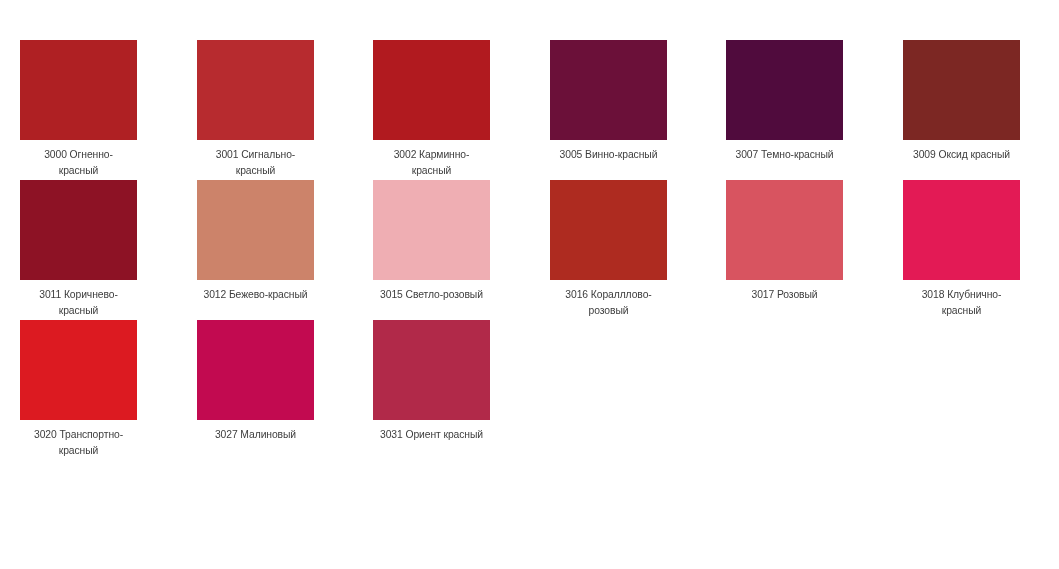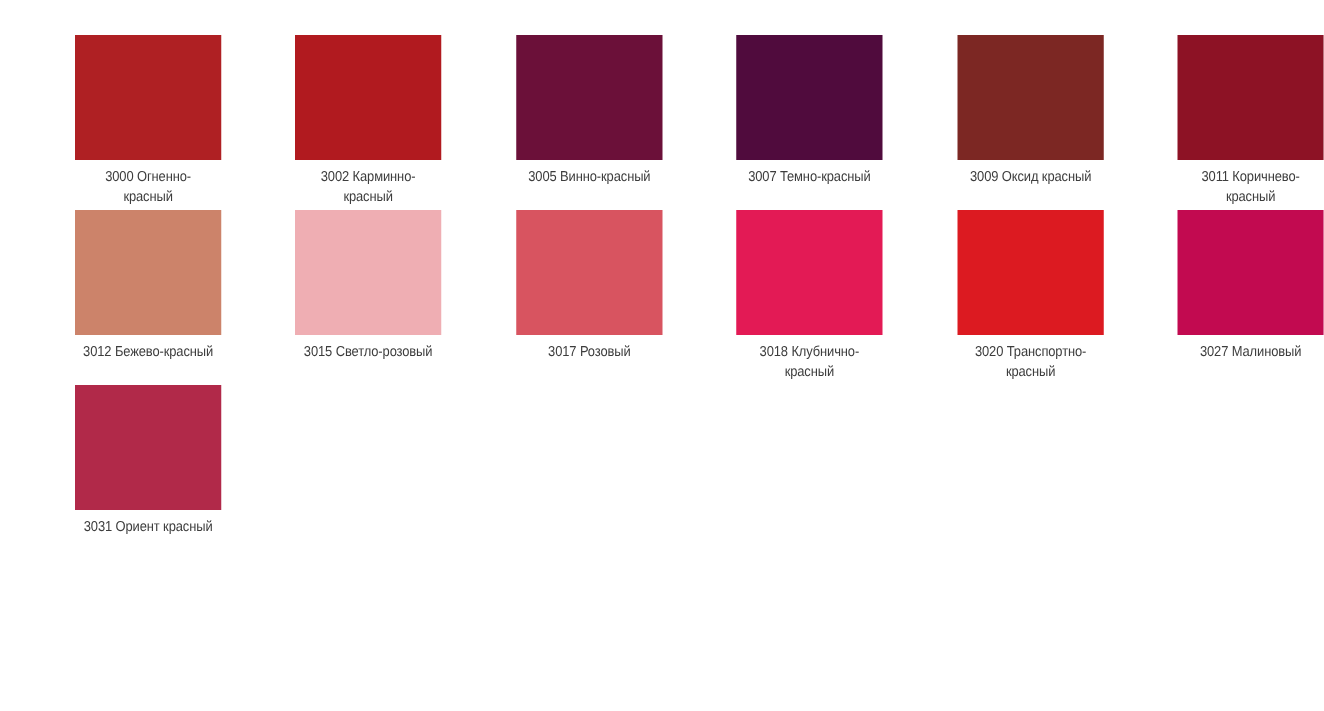--- a/index.html
+++ b/index.html
@@ -20,24 +20,25 @@
     grid-template-columns: repeat(6, 176.5px);
     grid-auto-rows: 140px;
     width: 1059px;
     box-sizing: border-box;
   }
 
   .swatch-cell {
     position: relative;
     display: flex;
     flex-direction: column;
-    align-items: flex-end;
+    align-items: flex-start;
     box-sizing: border-box;
     padding-left: 20px;
     padding-top: 28px;
+    margin-top: 12px;
   }
 
   .swatch-chip {
     width: 117px;
     height: 100px;
     display: block;
     flex: 0 0 auto;
   }
 
   .swatch-label {
@@ -61,20 +62,24 @@
 </style>
 </head>
 <body style="background: rgb(255, 255, 255);">
 
 <div class="palette-grid" id="grid">
     <div class="swatch-cell">
       <div class="swatch-chip" style="background-color: rgb(175, 32, 35);"></div>
       <div class="swatch-label" style="color: rgb(61, 61, 61);">3000 Огненно-красный</div>
     </div>
     <div class="swatch-cell">
+      <div class="swatch-chip" style="background-color: rgb(183, 43, 47);"></div>
+      <div class="swatch-label" style="color: rgb(61, 61, 61);">3001 Сигнально-красный</div>
+    </div>
+    <div class="swatch-cell">
       <div class="swatch-chip" style="background-color: rgb(177, 26, 31);"></div>
       <div class="swatch-label" style="color: rgb(61, 61, 61);">3002 Карминно-красный</div>
     </div>
     <div class="swatch-cell">
       <div class="swatch-chip" style="background-color: rgb(107, 16, 57);"></div>
       <div class="swatch-label" style="color: rgb(61, 61, 61);">3005 Винно-красный</div>
     </div>
     <div class="swatch-cell">
       <div class="swatch-chip" style="background-color: rgb(80, 11, 61);"></div>
       <div class="swatch-label" style="color: rgb(61, 61, 61);">3007 Темно-красный</div>
@@ -89,20 +94,24 @@
     </div>
     <div class="swatch-cell">
       <div class="swatch-chip" style="background-color: rgb(204, 131, 106);"></div>
       <div class="swatch-label" style="color: rgb(61, 61, 61);">3012 Бежево-красный</div>
     </div>
     <div class="swatch-cell">
       <div class="swatch-chip" style="background-color: rgb(239, 174, 179);"></div>
       <div class="swatch-label" style="color: rgb(61, 61, 61);">3015 Светло-розовый</div>
     </div>
     <div class="swatch-cell">
+      <div class="swatch-chip" style="background-color: rgb(174, 43, 32);"></div>
+      <div class="swatch-label" style="color: rgb(61, 61, 61);">3016 Коралллово-розовый</div>
+    </div>
+    <div class="swatch-cell">
       <div class="swatch-chip" style="background-color: rgb(216, 84, 96);"></div>
       <div class="swatch-label" style="color: rgb(61, 61, 61);">3017 Розовый</div>
     </div>
     <div class="swatch-cell">
       <div class="swatch-chip" style="background-color: rgb(227, 26, 85);"></div>
       <div class="swatch-label" style="color: rgb(61, 61, 61);">3018 Клубнично-красный</div>
     </div>
     <div class="swatch-cell">
       <div class="swatch-chip" style="background-color: rgb(220, 26, 33);"></div>
       <div class="swatch-label" style="color: rgb(61, 61, 61);">3020 Транспортно-красный</div>

